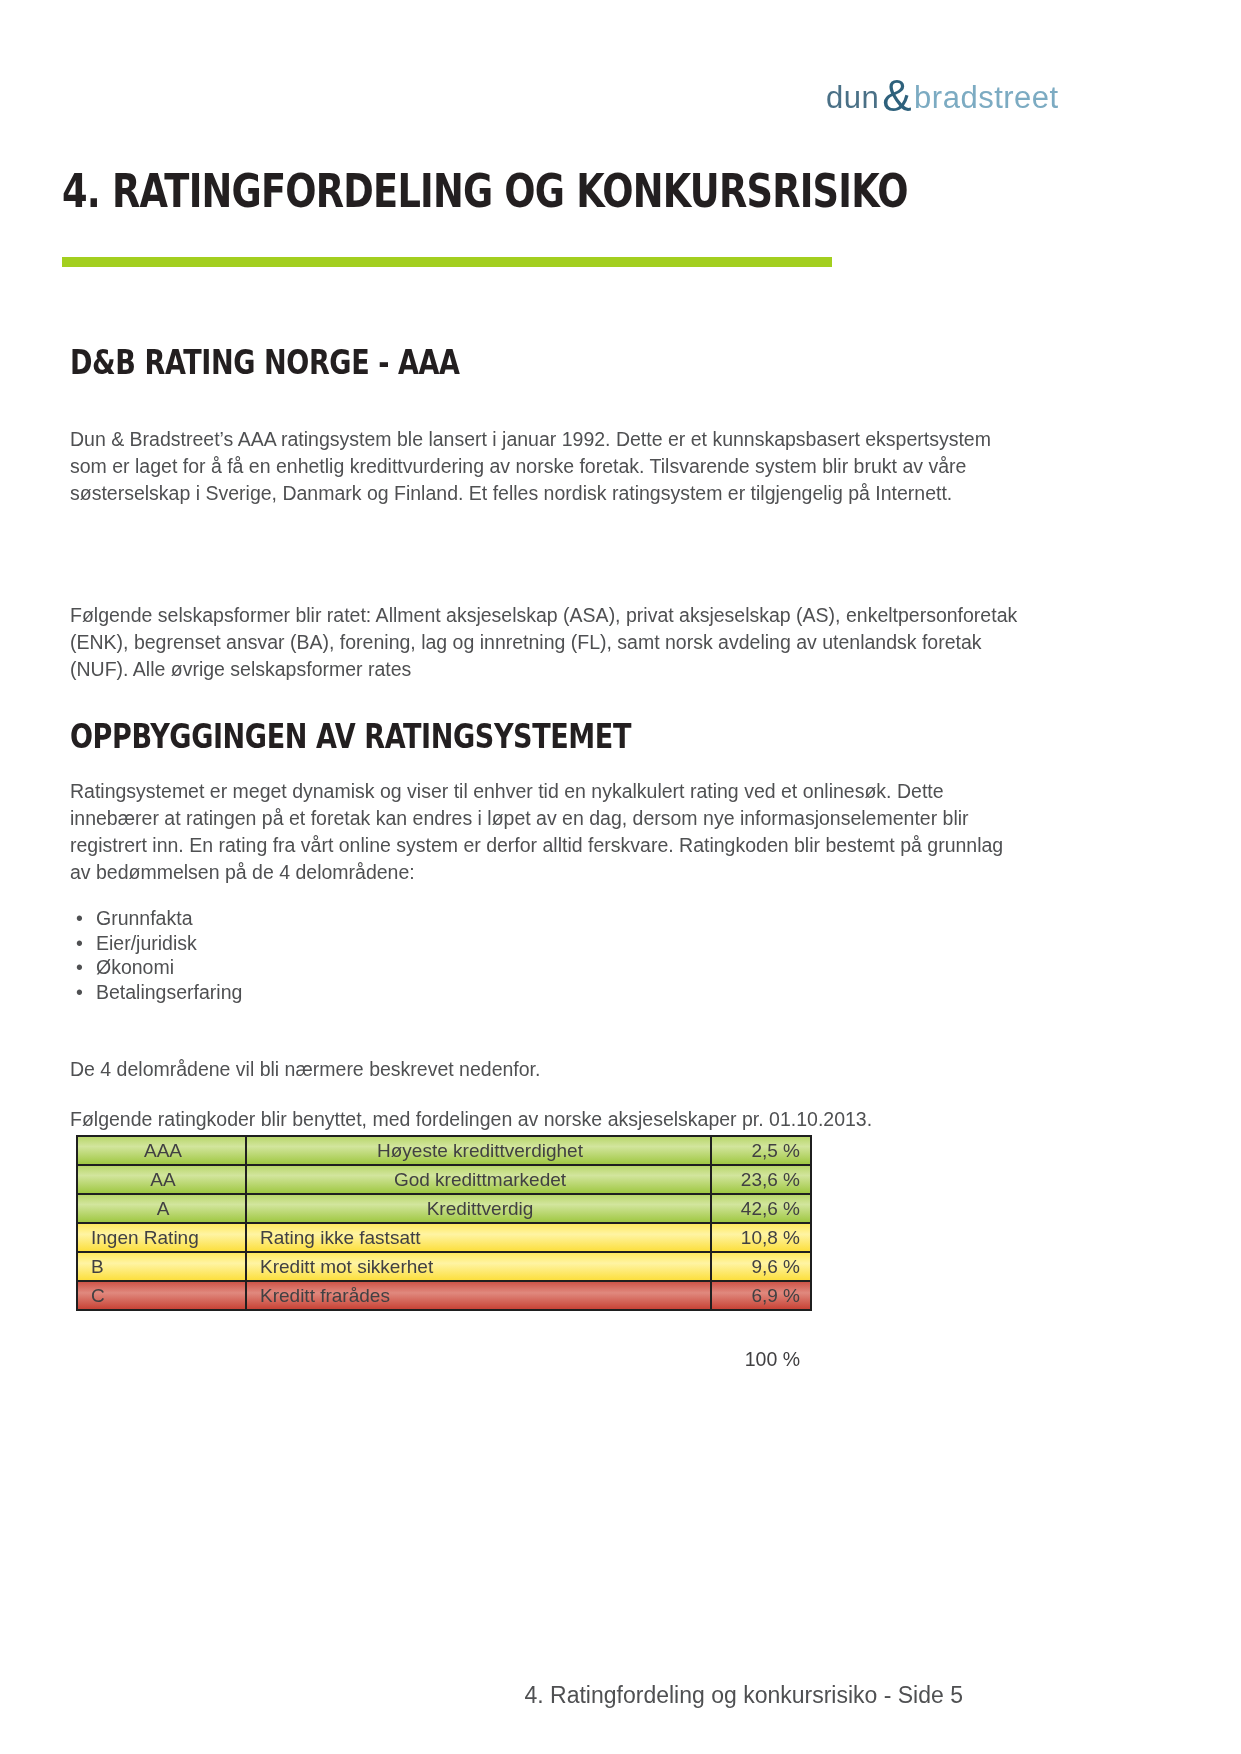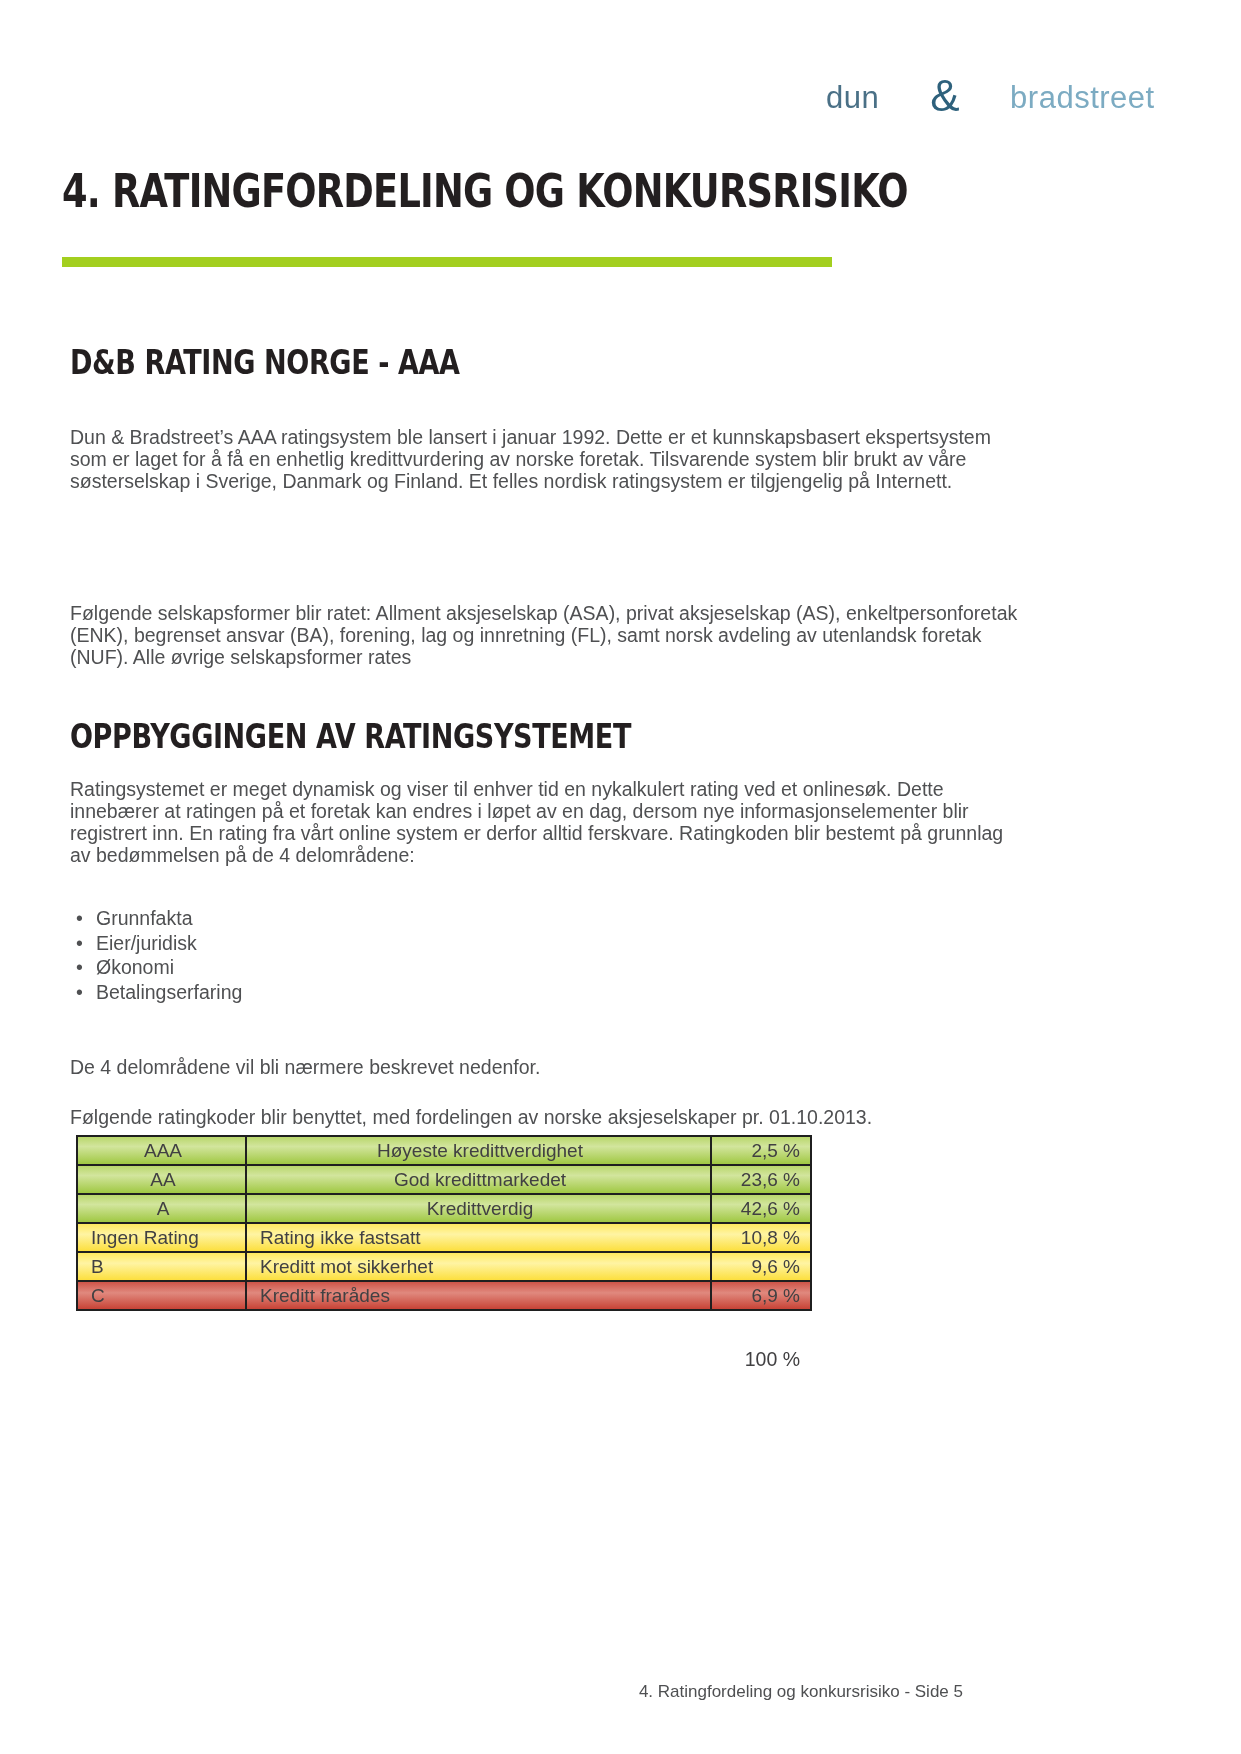--- a/index.html
+++ b/index.html
@@ -18,21 +18,20 @@
   .logo {
     position: absolute;
     left: 826px;
     top: 80px;
     display: flex;
     align-items: flex-start;
     font-size: 31px;
     letter-spacing: 0.5px;
     line-height: 36px;
     white-space: nowrap;
-    gap: 48px;
   }
   .logo .w1 { color: #4a7086; }
   .logo .amp {
     color: #2e617c;
     font-size: 44px;
     line-height: 36px;
     margin: 0 2px 0 3px;
     position: relative;
     top: -2px;
     font-weight: 400;
@@ -75,21 +74,21 @@
   }
   .h2-rating { top: 344px; }
   .h2-system { top: 718px; }
 
   
   .para {
     position: absolute;
     left: 70px;
     width: 958px;
     font-size: 19.5px;
-    line-height: 22px;
+    line-height: 27px;
     color: #4f5052;
   }
   .p1 { top: 406px; }
   .p2 { top: 506px; }
   .p3 { top: 582px; }
   .p4 { top: 762px; margin-top: 16px; }
   .p-note  { top: 1036px; }
   .p-intro { top: 1086px; }
 
   .bullets { position: absolute; left: 76px; top: 906px; }
@@ -134,21 +133,21 @@
     font-size: 19.5px;
     color: #414042;
     padding-right: 10px;
   }
 
   
   .footer {
     position: absolute;
     right: 278px;
     top: 1682px;
-    font-size: 17px;
+    font-size: 23px;
     color: #4f5052;
     white-space: nowrap;
   }
 </style>
 </head>
 <body>
 
 <div class="page">
 
   <div class="logo">

